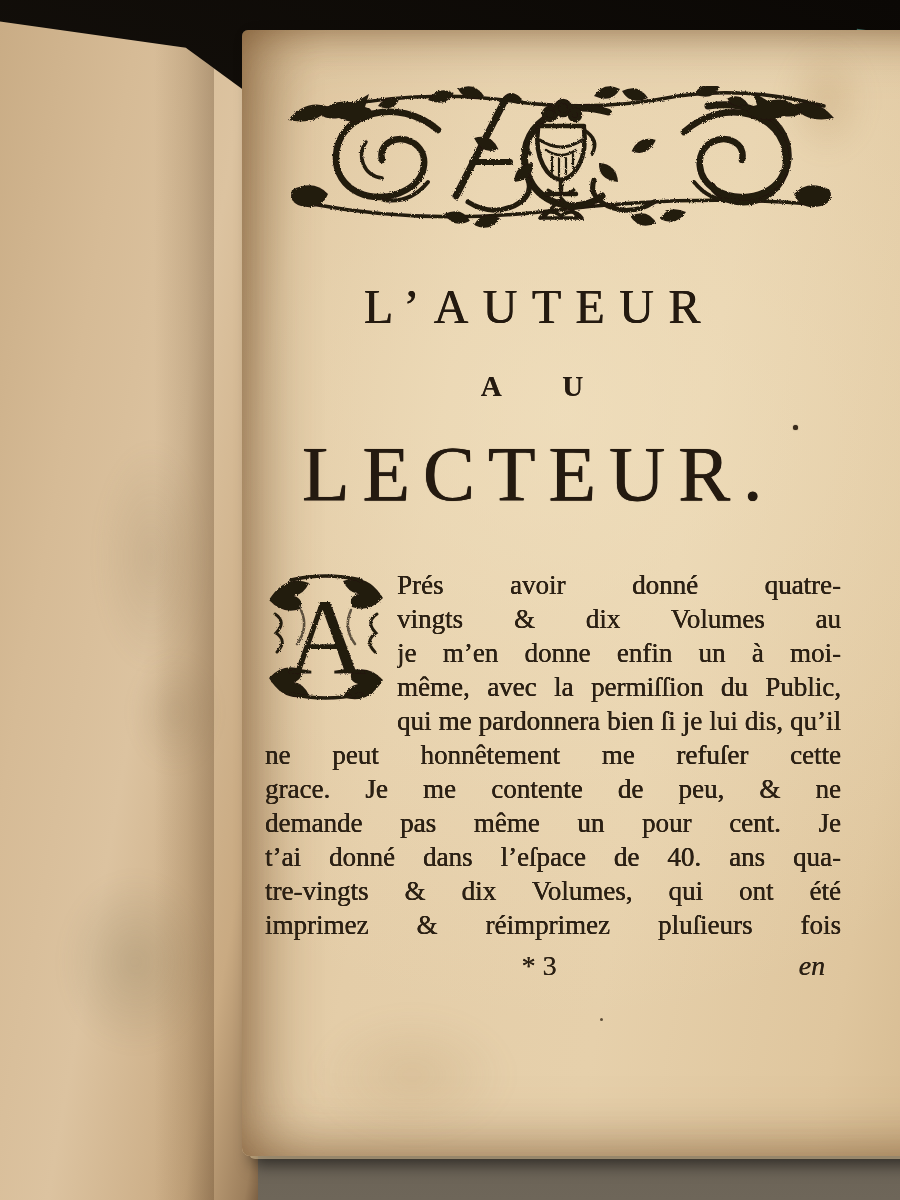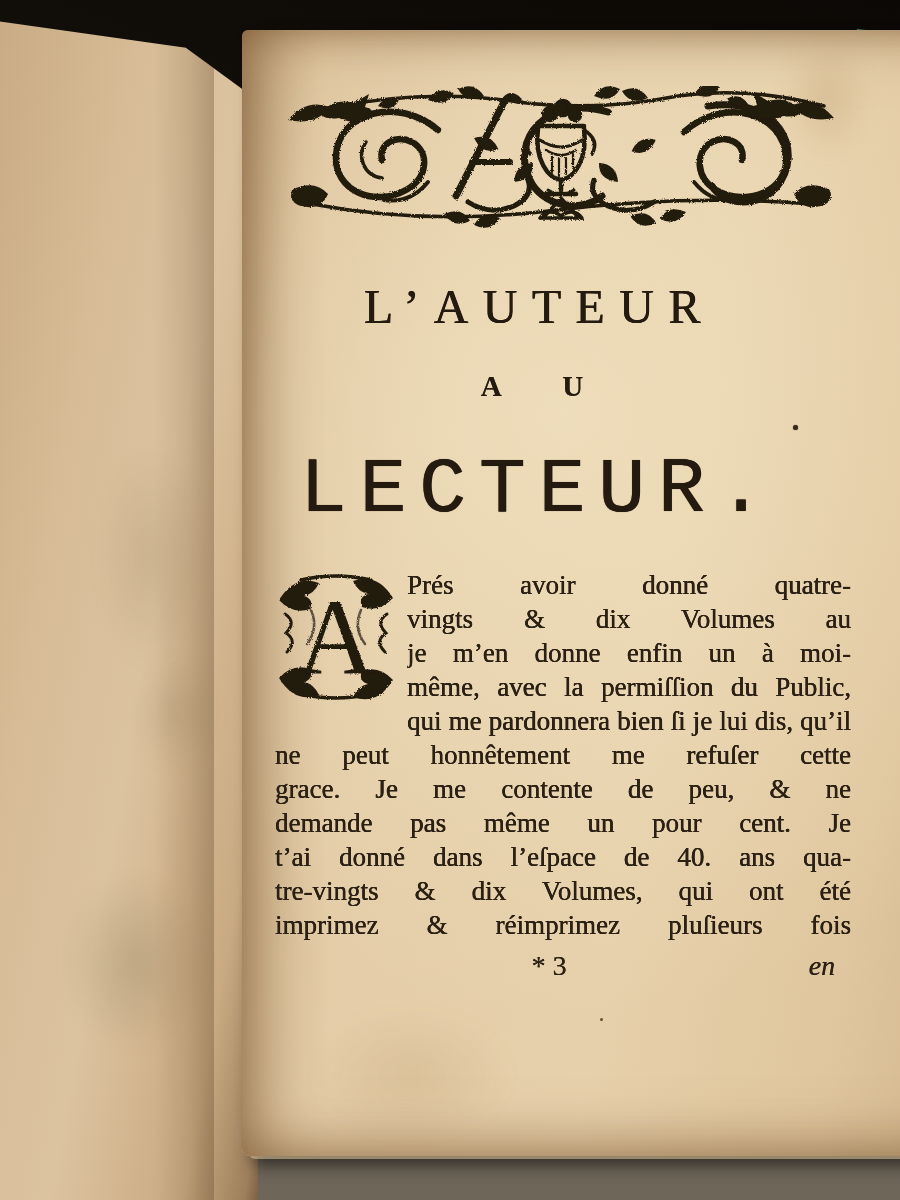--- a/index.html
+++ b/index.html
@@ -42,24 +42,24 @@
   .ink-speck{position:absolute;left:551px;top:395px;width:5px;height:5px;border-radius:50%;background:#3a2c1c;box-shadow:0 0 1px #3a2c1c;}
   .ink-speck2{position:absolute;left:358px;top:988px;width:3px;height:3px;border-radius:50%;background:rgba(58,44,28,0.8);}
 
   .orn{position:absolute;left:36px;top:56px;width:566px;height:142px;color:#241a10;}
 
   .title-block{position:absolute;left:14px;top:246px;width:552px;text-align:center;color:#241a10;}
   .t1{font-size:48px;letter-spacing:0.30em;text-indent:0.3em;line-height:62px;
       text-shadow:0.5px 0 currentColor,0 0 0.6px rgba(36,26,16,0.8);}
   .t2{font-size:29px;letter-spacing:0.95em;text-indent:0.95em;line-height:44px;margin-top:26px;font-weight:bold;
       text-shadow:0 0 0.5px rgba(36,26,16,0.8);}
-  .t3{font-size:78px;letter-spacing:0.165em;text-indent:0.165em;line-height:92px;margin-top:36px;
-      text-shadow:0.6px 0 currentColor,0 0 0.8px rgba(36,26,16,0.8);font-family:Liberation Mono, monospace;}
-
-  .body-block{position:absolute;left:33px;top:538px;width:576px;color:#2b2014;}
+  .t3{font-size:78px;letter-spacing:0.165em;text-indent:0.165em;line-height:92px;margin-top:20px;
+      text-shadow:0.6px 0 currentColor,0 0 0.8px rgba(36,26,16,0.8);}
+
+  .body-block{position:absolute;left:23px;top:538px;width:576px;color:#2b2014;}
   .dropcap{float:left;width:122px;height:132px;margin:2px 10px 4px 0;}
   .bodyline{font-size:27px;line-height:34px;height:34px;overflow:hidden;
       text-align:justify;text-align-last:justify;white-space:normal;
       text-shadow:0.35px 0 currentColor,0 0 0.5px rgba(43,32,20,0.75);}
   .footrow{clear:none;position:relative;height:42px;margin-top:8px;font-size:28px;
       text-shadow:0.35px 0 currentColor;}
   .sig{position:absolute;left:50%;transform:translateX(-50%) translateX(-14px);}
   .catch{position:absolute;right:16px;font-style:italic;}
 </style>
 </head>

